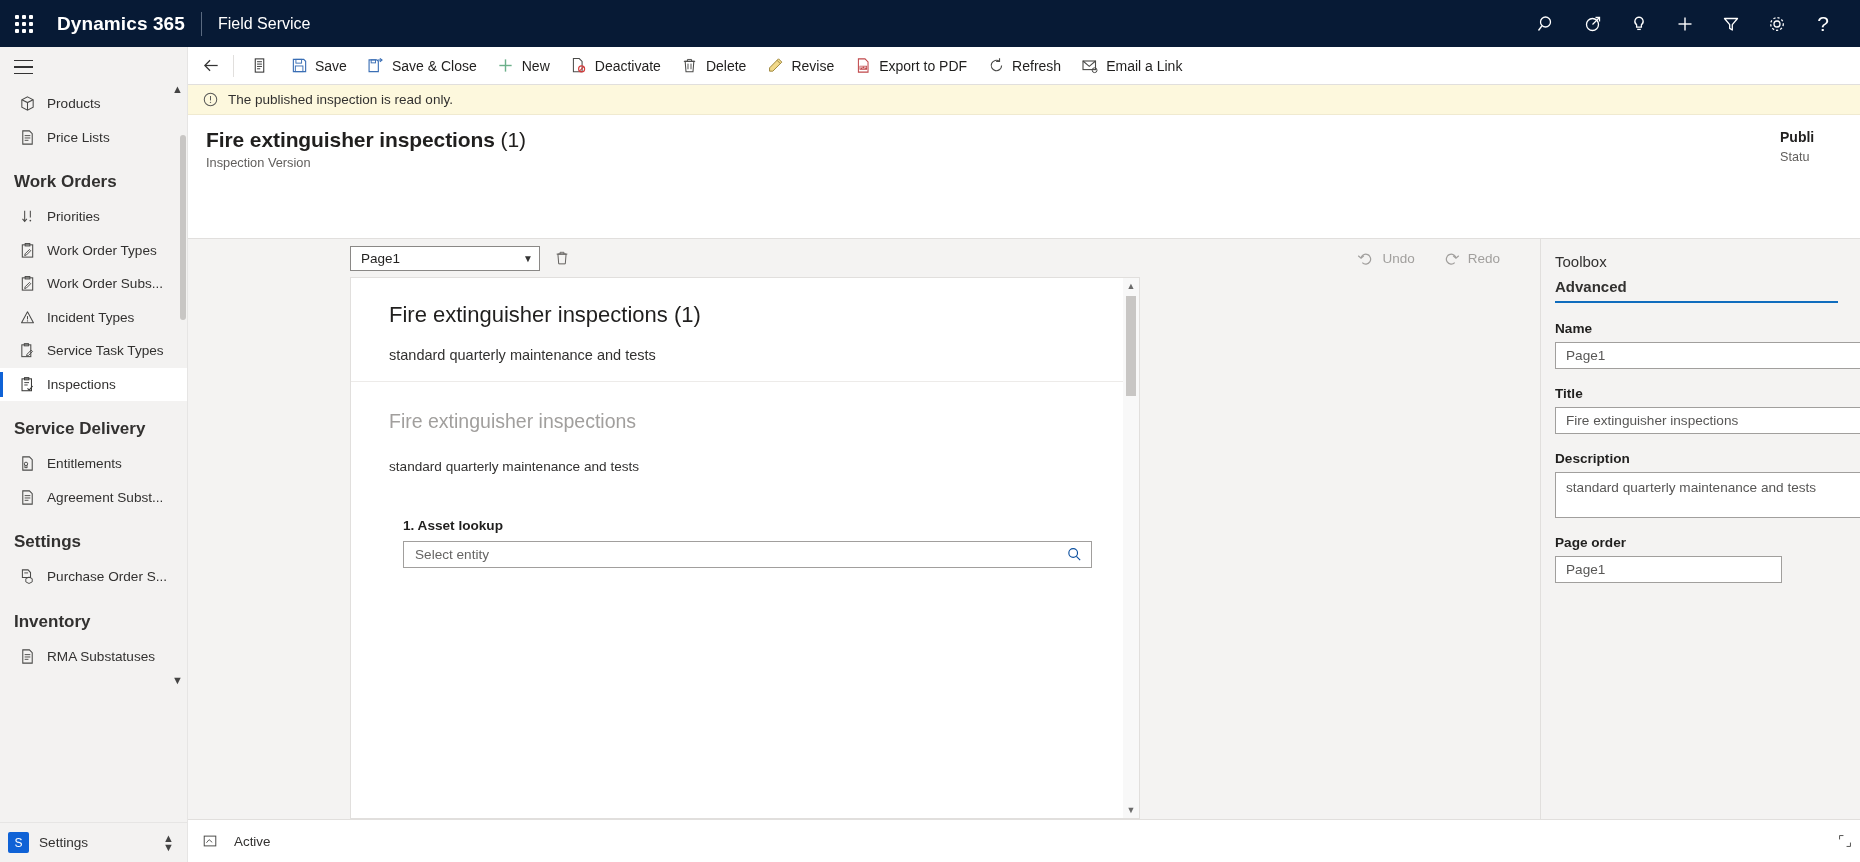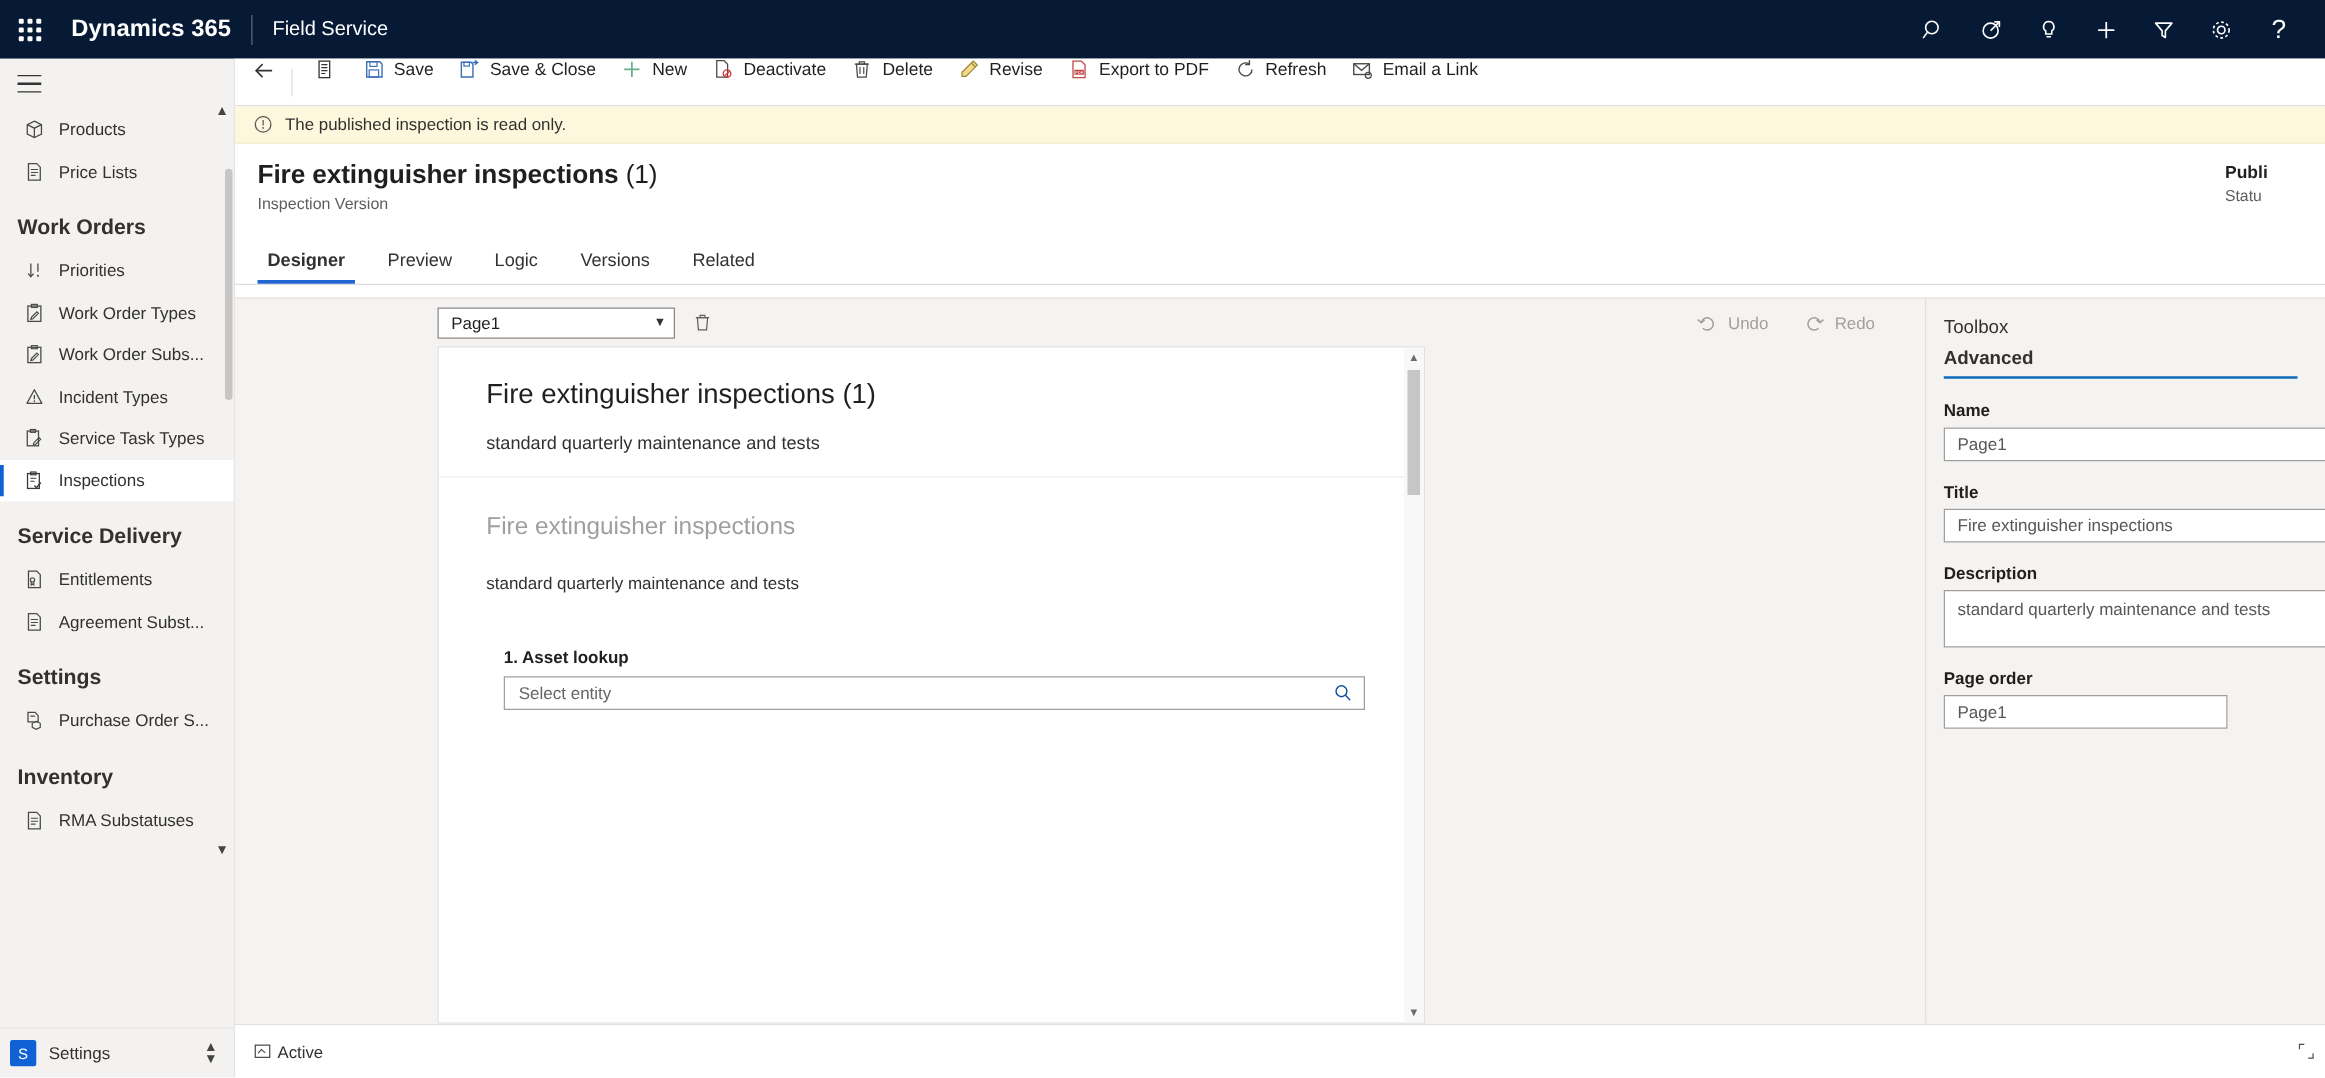--- a/index.html
+++ b/index.html
@@ -88,21 +88,21 @@
   .main {
     position: absolute; top: 47px; left: 188px; width: 1672px; height: 815px; background: #ffffff;
   }
 
   
   .cmdbar {
     height: 38px; display: flex; align-items: center; border-bottom: 1px solid #e1dfdd;
     background: #ffffff; padding-left: 6px;
   }
   .cmd-btn {
-    display: flex; align-items: flex-start; height: 38px; padding: 0 10px; cursor: pointer;
+    display: flex; align-items: center; height: 38px; padding: 0 10px; cursor: pointer;
     font-size: 14px; color: #201f1e; white-space: nowrap;
   }
   .cmd-btn .cmd-ico { width: 18px; height: 18px; display: flex; align-items: center; justify-content: center; margin-right: 7px; }
   .cmd-sep { width: 1px; height: 22px; background: #e1dfdd; margin: 0 5px; }
   .back-btn { width: 34px; justify-content: center; padding: 0; }
 
   
   .notif {
     height: 30px; background: #fdf8dd; display: flex; align-items: center; padding-left: 14px;
     font-size: 13.5px; color: #323130; border-bottom: 1px solid #f0ead0;
@@ -199,21 +199,21 @@
     padding: 5px 10px; font-size: 13.6px; color: #585756; line-height: 19px; margin-bottom: 17px;
     position: relative; overflow: hidden;
   }
 
   
   .footer {
     position: absolute; left: 0; right: 0; bottom: 0; height: 43px; background: #ffffff;
     border-top: 1px solid #e1dfdd; display: flex; align-items: center; padding-left: 10px;
   }
   .foot-ico { width: 24px; display: flex; align-items: center; justify-content: center; cursor: pointer; }
-  .foot-label { font-size: 13.4px; color: #323130; margin-left: 0; }
+  .foot-label { font-size: 13.4px; color: #323130; margin-left: 12px; }
   .foot-right { margin-left: auto; margin-right: 8px; display:flex; align-items:center; }
 </style>
 </head>
 <body>
 
 <div class="app-header">
   <div class="waffle">
     <div class="waffle-grid">
         <i></i>
         <i></i>
@@ -563,27 +563,20 @@
 
   <div class="titlearea">
     <div class="page-title"><span>Fire extinguisher inspections</span><span class="paren"> (1)</span></div>
     <div class="page-sub">Inspection Version</div>
     <div class="title-right">
       <div class="tr-main">Publi</div>
       <div class="tr-sub">Statu</div>
     </div>
   </div>
 
-  <div class="tabs">
-    <div class="tab active">Designer</div>
-    <div class="tab">Preview</div>
-    <div class="tab">Logic</div>
-    <div class="tab">Versions</div>
-    <div class="tab">Related</div>
-  </div>
 
   <div class="designer">
     <div class="designer-toolbar">
       <div class="page-select">
         <span>Page1</span>
         <span class="chev">▼</span>
       </div>
       <div class="del-page">
         <svg width="16" height="16" viewBox="0 0 18 18">
             <path d="M4.4 4.6h9.2l-.9 11H5.3z" fill="none" stroke="#605e5c" stroke-width="1.1"></path>

